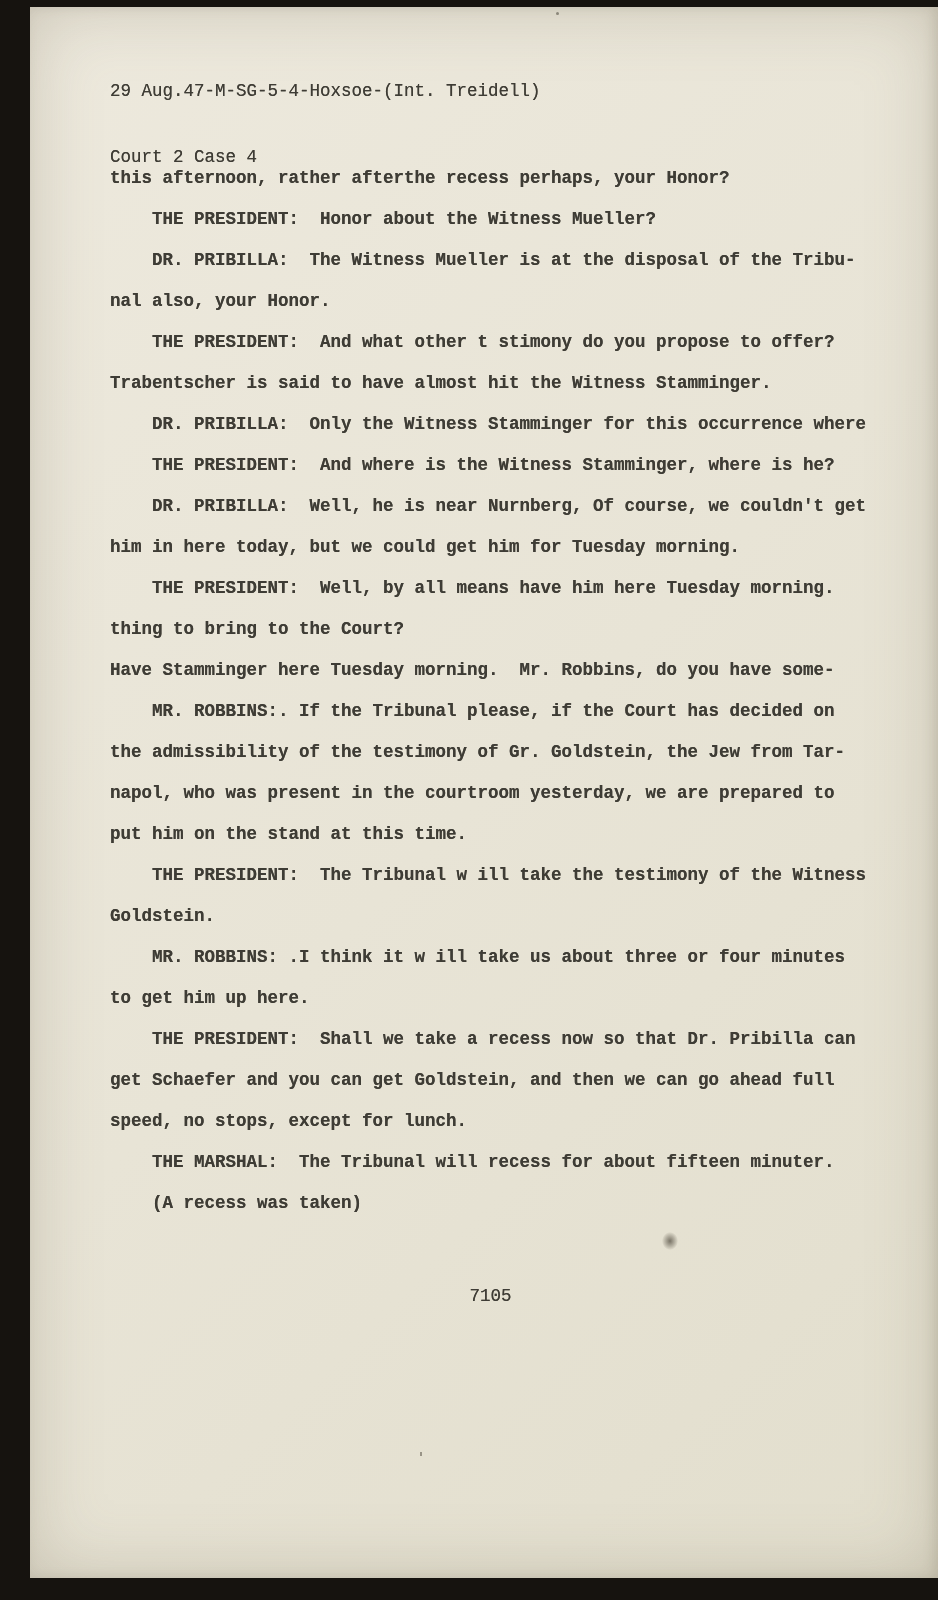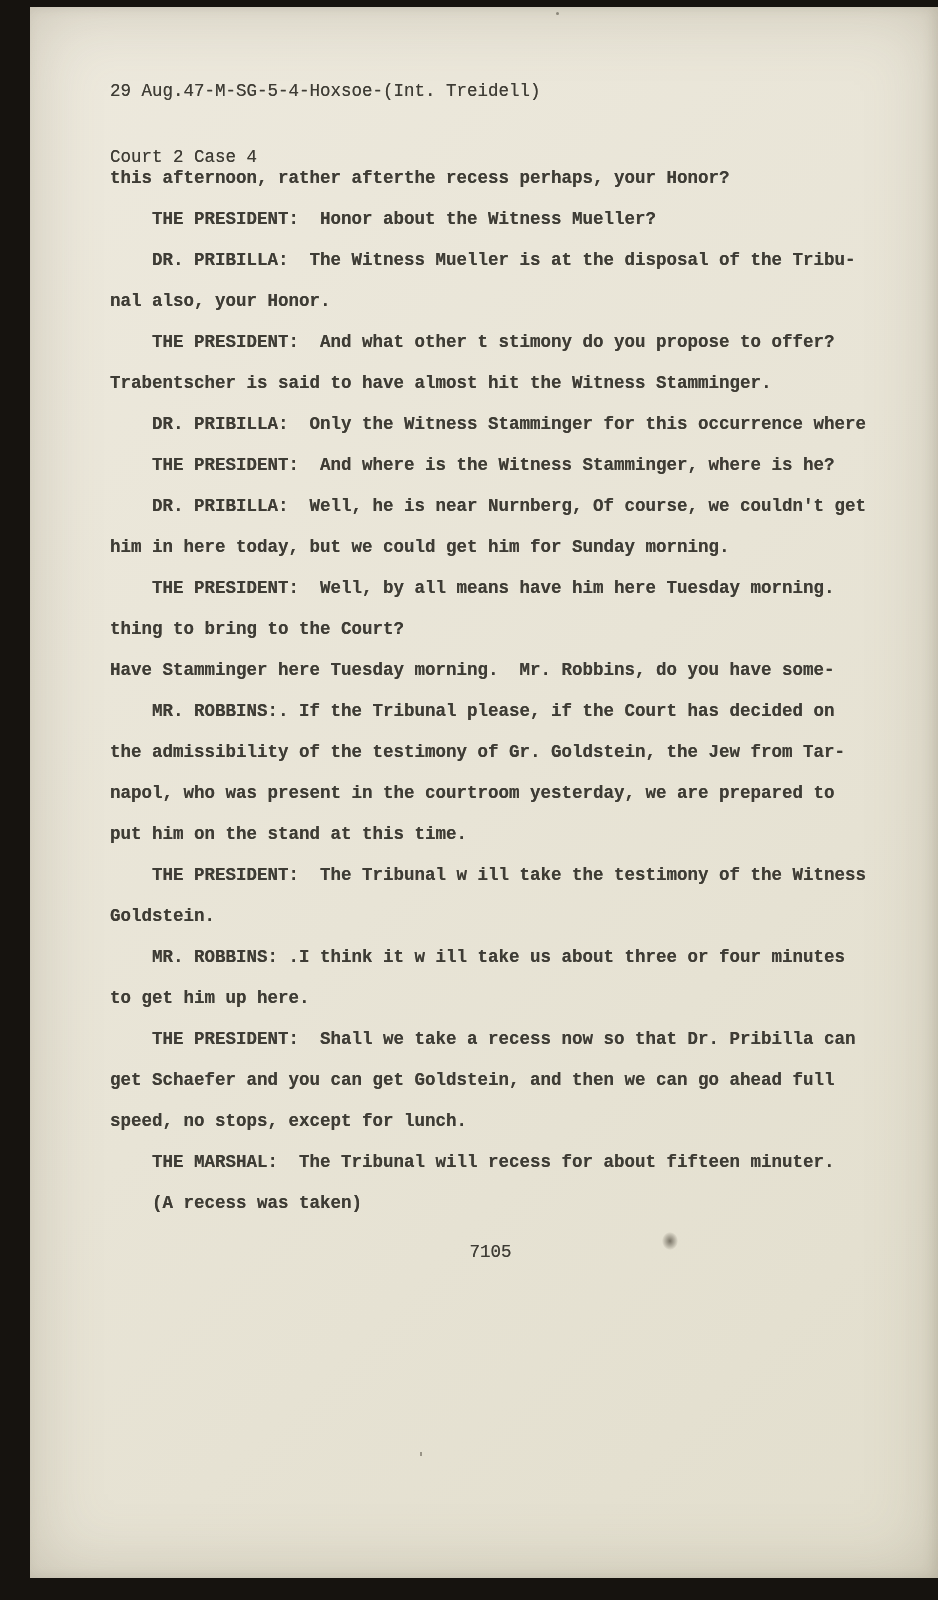--- a/index.html
+++ b/index.html
@@ -53,21 +53,21 @@
     white-space: pre;
     height: 41px;
     line-height: 41px;
     font-weight: bold;
   }
 
   .page-number {
     position: absolute;
     left: 30px;
     right: 0;
-    top: 1240px;
+    top: 1284px;
     text-align: center;
     line-height: 24px;
   }
 
   .smudge {
     position: absolute;
     left: 662px;
     top: 1232px;
     width: 16px;
     height: 18px;
@@ -110,21 +110,21 @@
 <div class="transcript typed">
     <div class="line">this afternoon, rather afterthe recess perhaps, your Honor?</div>
     <div class="line">    THE PRESIDENT:  Honor about the Witness Mueller?</div>
     <div class="line">    DR. PRIBILLA:  The Witness Mueller is at the disposal of the Tribu-</div>
     <div class="line">nal also, your Honor.</div>
     <div class="line">    THE PRESIDENT:  And what other t stimony do you propose to offer?</div>
     <div class="line">Trabentscher is said to have almost hit the Witness Stamminger.</div>
     <div class="line">    DR. PRIBILLA:  Only the Witness Stamminger for this occurrence where</div>
     <div class="line">    THE PRESIDENT:  And where is the Witness Stamminger, where is he?</div>
     <div class="line">    DR. PRIBILLA:  Well, he is near Nurnberg, Of course, we couldn't get</div>
-    <div class="line">him in here today, but we could get him for Sunday morning.</div>
+    <div class="line">him in here today, but we could get him for Tuesday morning.</div>
     <div class="line">    THE PRESIDENT:  Well, by all means have him here Tuesday morning.</div>
     <div class="line">thing to bring to the Court?</div>
     <div class="line">Have Stamminger here Tuesday morning.  Mr. Robbins, do you have some-</div>
     <div class="line">    MR. ROBBINS:. If the Tribunal please, if the Court has decided on</div>
     <div class="line">the admissibility of the testimony of Gr. Goldstein, the Jew from Tar-</div>
     <div class="line">napol, who was present in the courtroom yesterday, we are prepared to</div>
     <div class="line">put him on the stand at this time.</div>
     <div class="line">    THE PRESIDENT:  The Tribunal w ill take the testimony of the Witness</div>
     <div class="line">Goldstein.</div>
     <div class="line">    MR. ROBBINS: .I think it w ill take us about three or four minutes</div>

